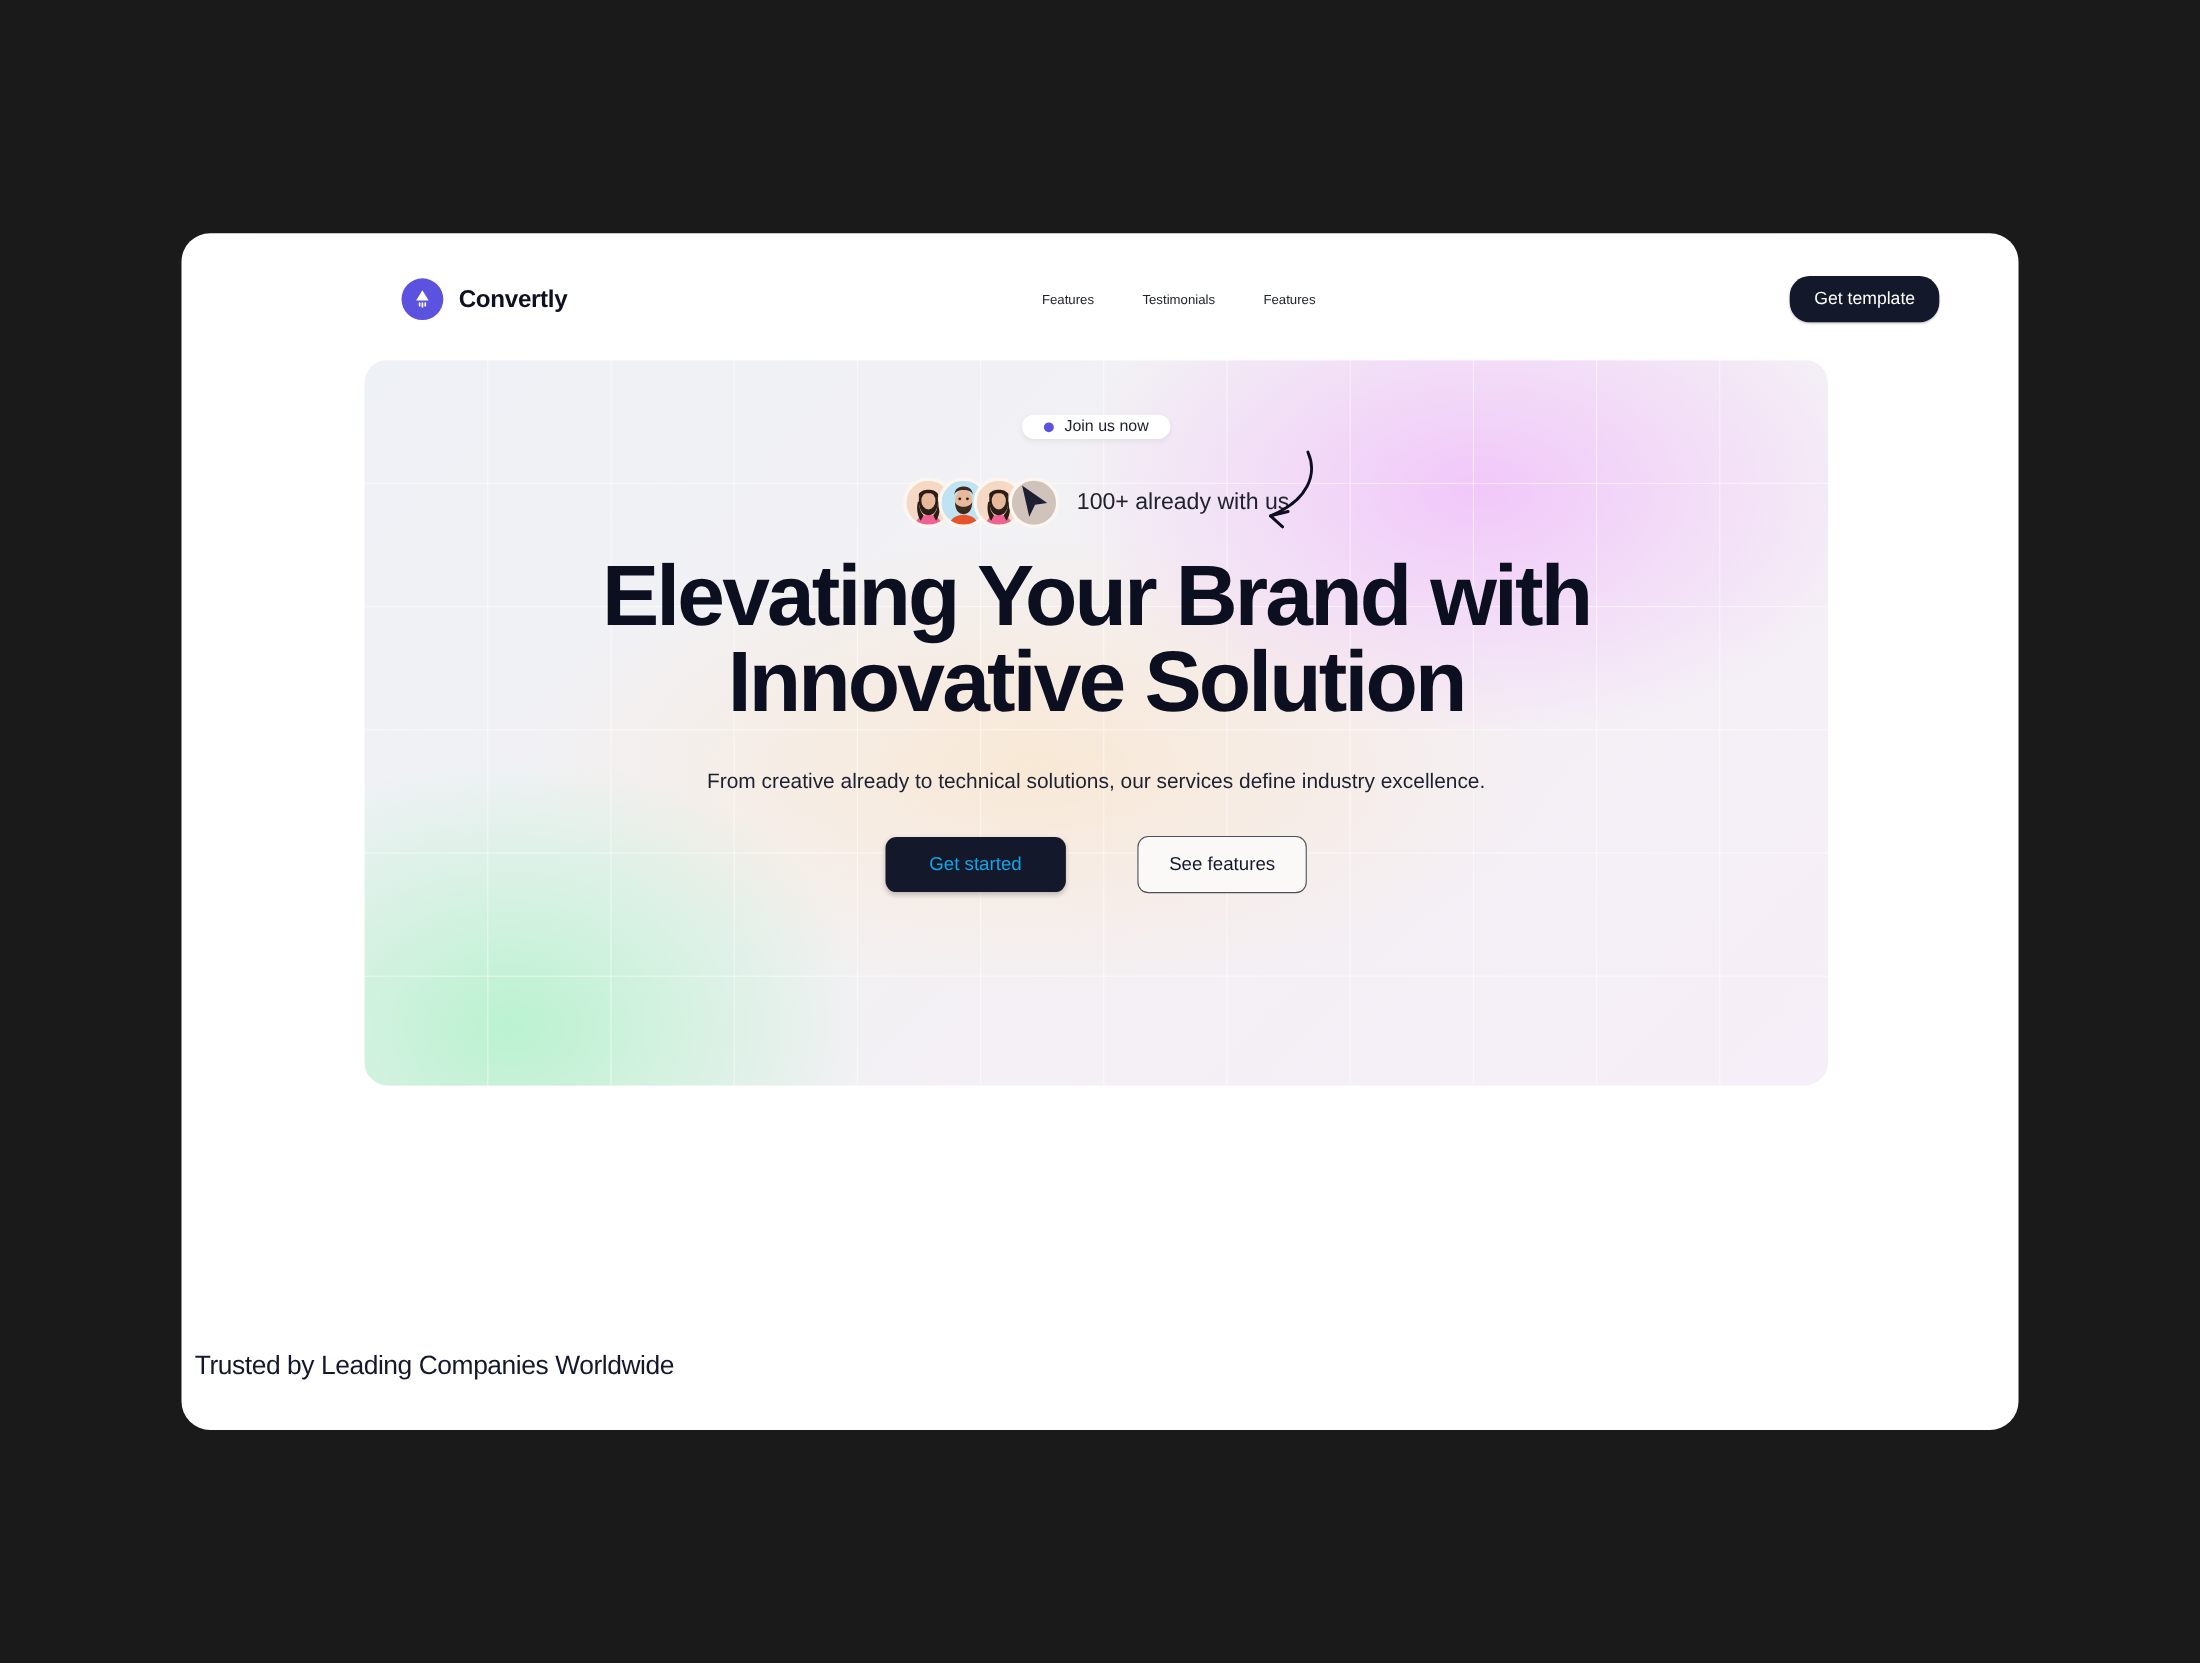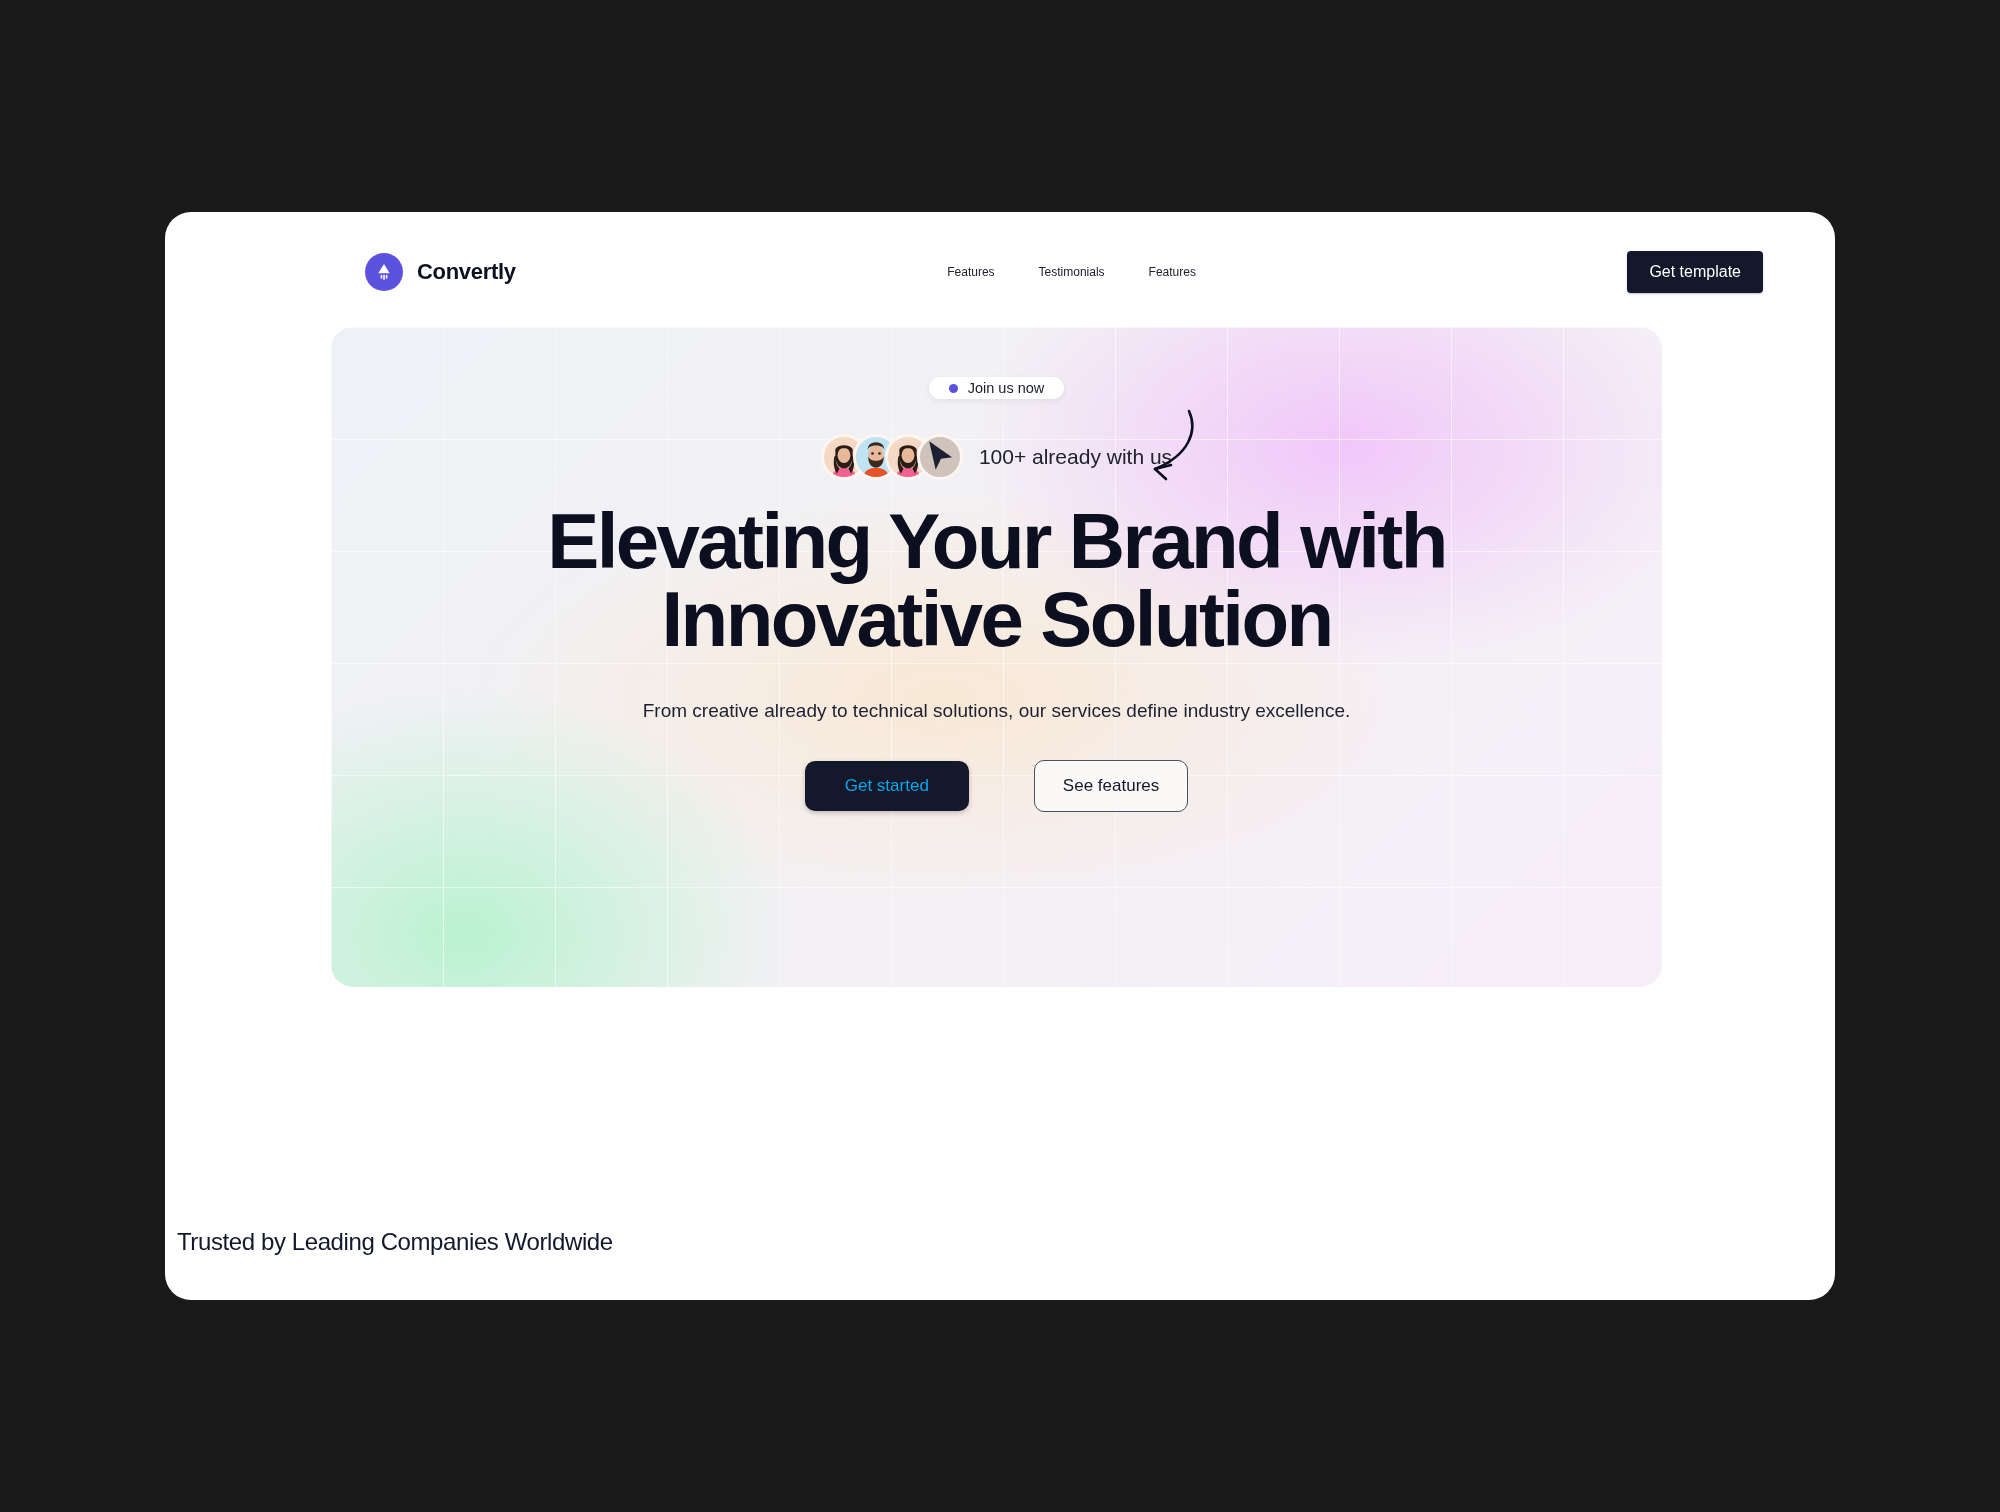--- a/index.html
+++ b/index.html
@@ -76,21 +76,21 @@
     color: #20232e;
     text-decoration: none;
     white-space: nowrap;
     cursor: pointer;
   }
 
   .btn-template {
     background: #14182b;
     color: #ffffff;
     border: none;
-    border-radius: 4px;
+    border-radius: 18px;
     font-family: inherit;
     font-size: 16px;
     padding: 12px 22px;
     cursor: pointer;
     white-space: nowrap;
     box-shadow: 0 1px 2px rgba(0,0,0,.25);
   }
 
   
   .hero {

